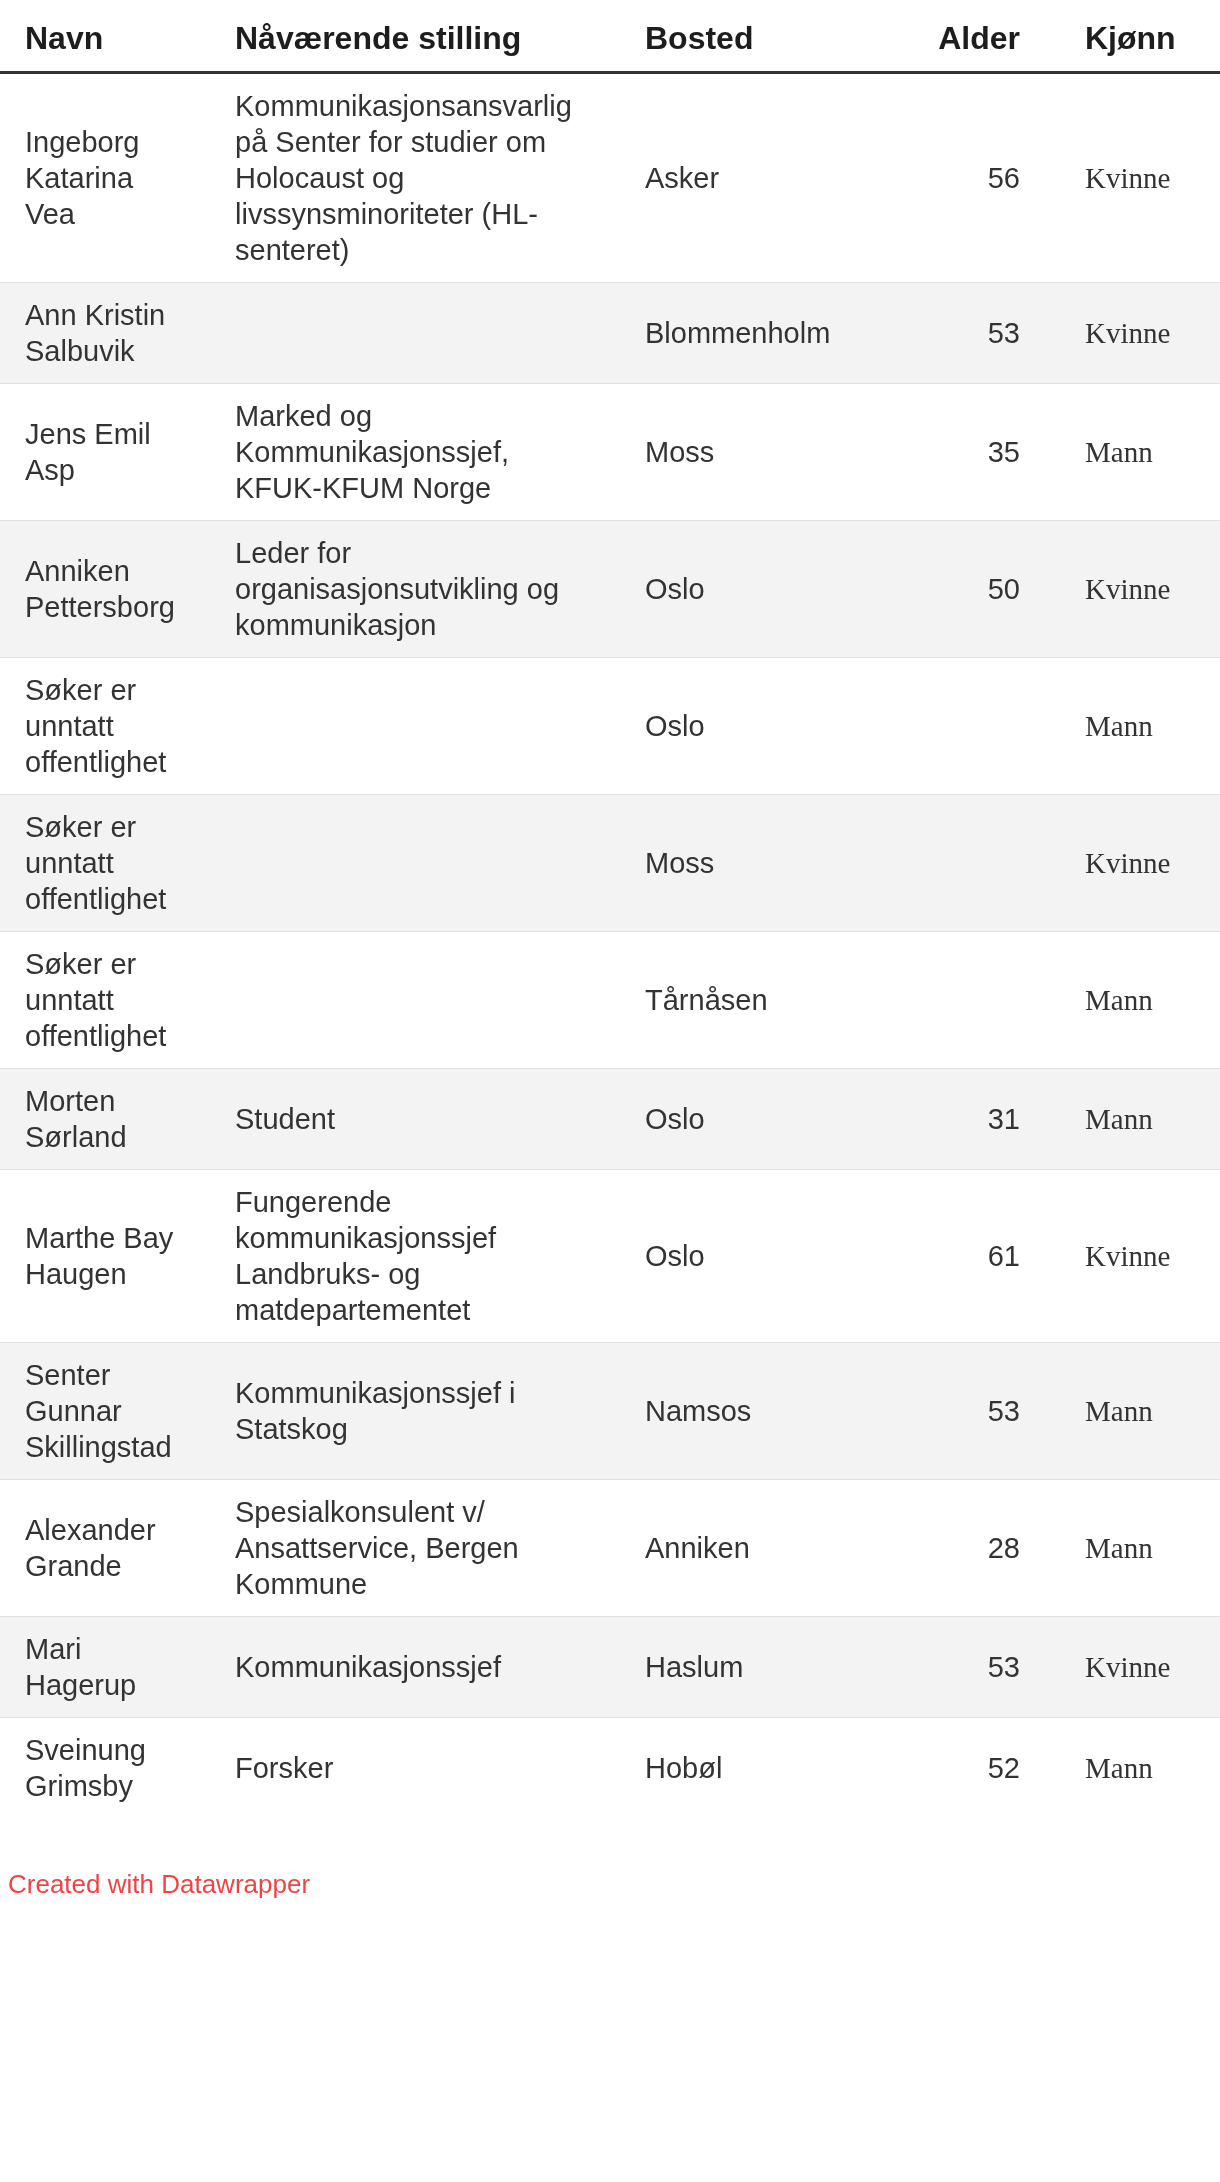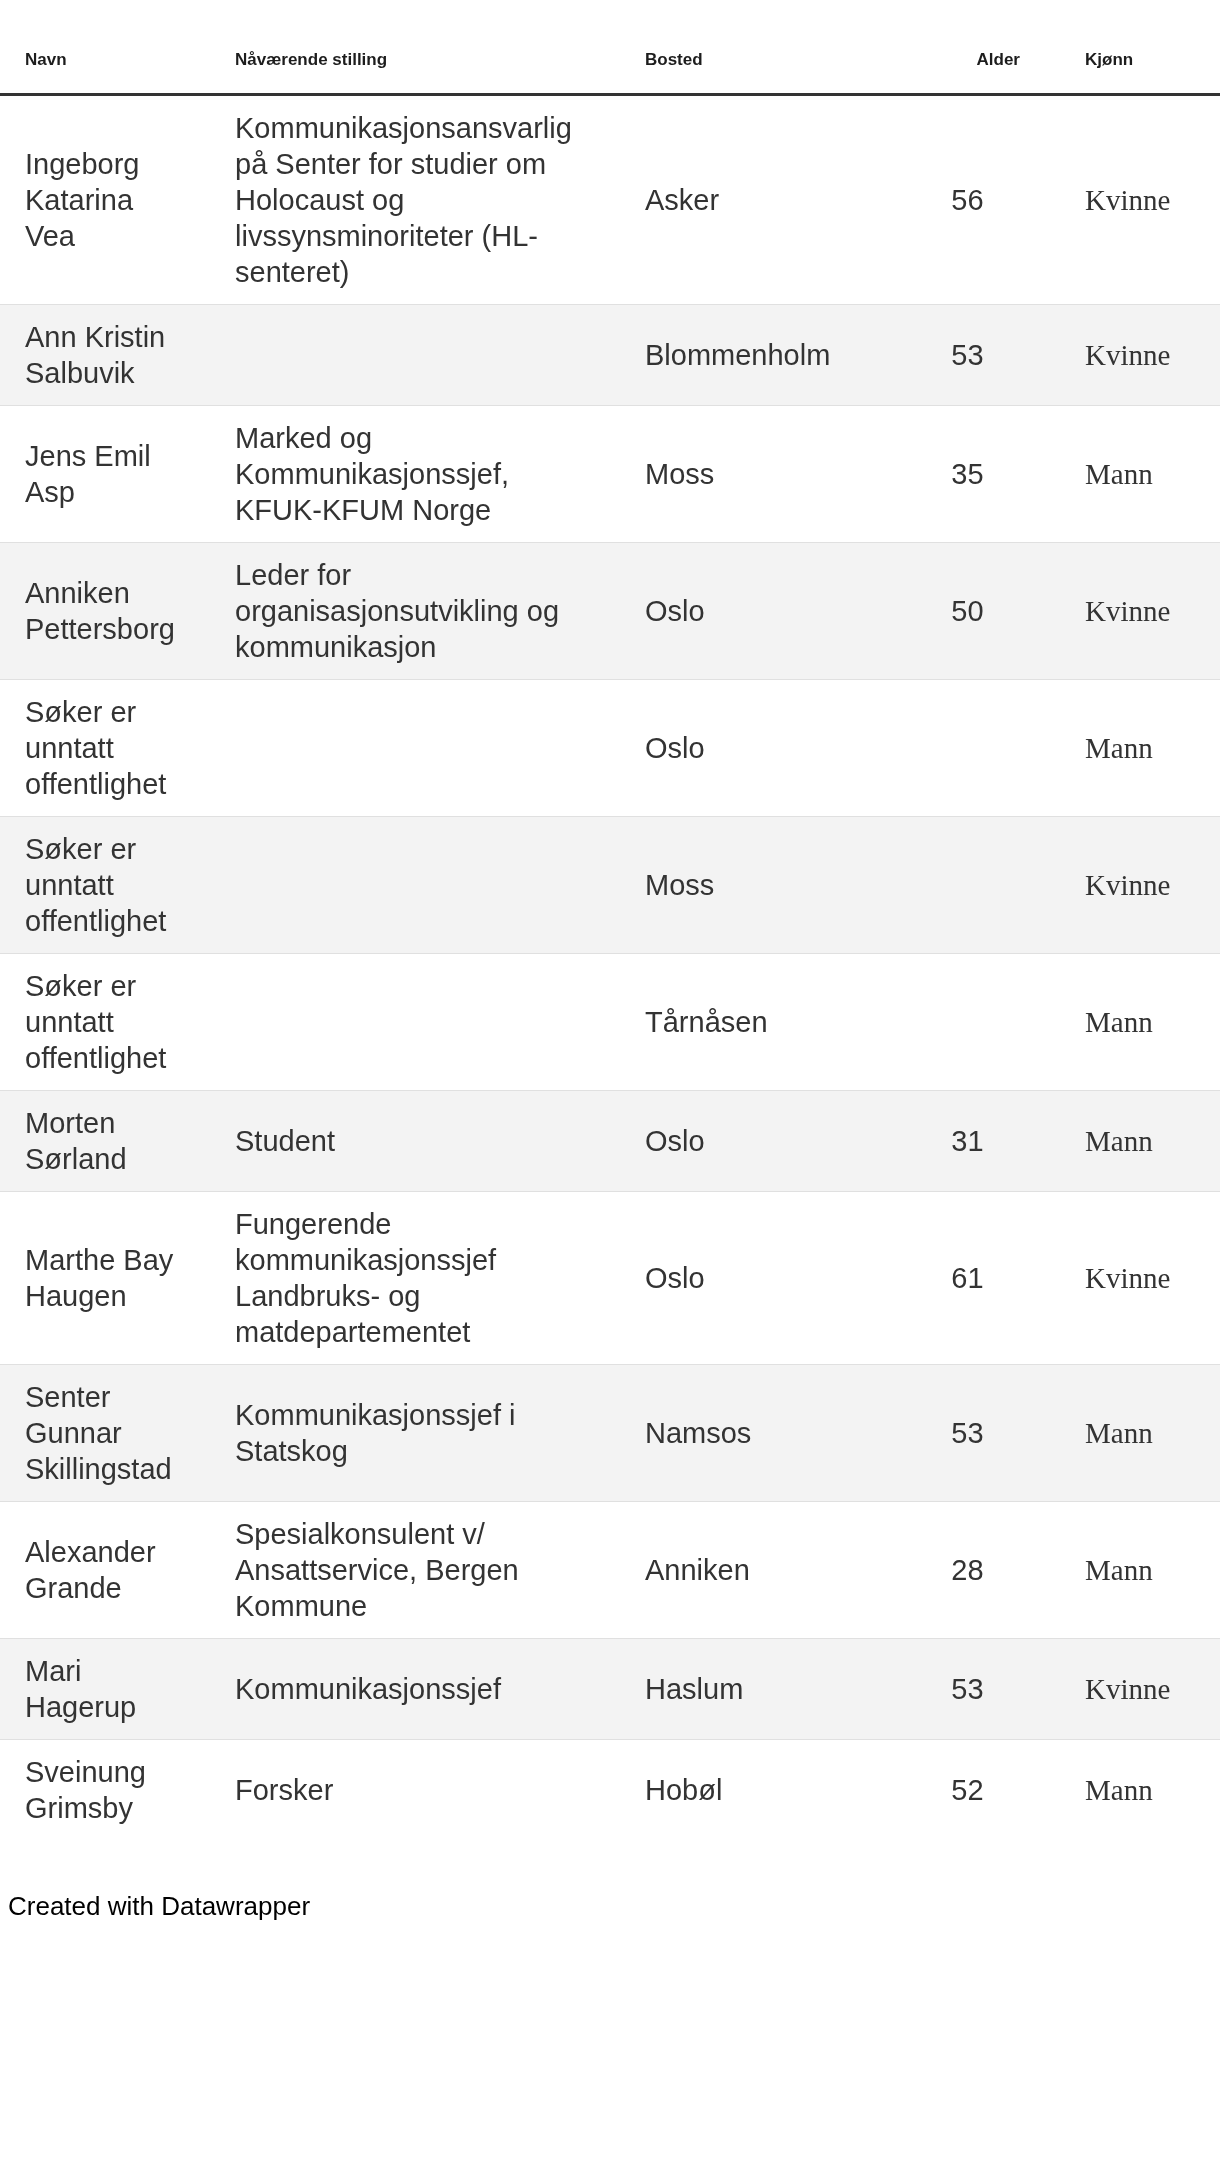--- a/index.html
+++ b/index.html
@@ -19,53 +19,53 @@
     border-collapse: collapse;
     table-layout: fixed;
   }
   .dw-table col.c1 { width: 210px; }
   .dw-table col.c2 { width: 410px; }
   .dw-table col.c3 { width: 295px; }
   .dw-table col.c4 { width: 105px; }
   .dw-table col.c5 { width: 200px; }
 
   .dw-table th {
-    font-size: 17px;
+    font-size: 32px;
     font-weight: bold;
     color: #1d1d1d;
     text-align: left;
     vertical-align: bottom;
     line-height: 36px;
-    padding: 42px 20px 15px 25px;
+    padding: 20px 20px 15px 25px;
     border-bottom: 3px solid #333333;
     white-space: nowrap;
   }
   .dw-table th.col-alder { text-align: right; padding-left: 0; padding-right: 0; }
   .dw-table th.col-kjonn { padding-left: 65px; padding-right: 25px; }
 
   .dw-table td {
     font-size: 29px;
     line-height: 36px;
     color: #333333;
     vertical-align: middle;
     padding: 14px 20px 14px 25px;
     overflow-wrap: normal;
   }
   .dw-table td.col-stilling { padding-right: 25px; }
-  .dw-table td.col-alder { text-align: center; padding-left: 0; padding-right: 0; margin-top: 13px; }
+  .dw-table td.col-alder { text-align: right; padding-left: 0; padding-right: 0; margin-top: 13px; }
   .dw-table td.col-kjonn { padding-left: 65px; padding-right: 25px; font-family: Liberation Serif, serif; }
 
   .dw-table tbody tr:nth-child(even) { background: #f3f3f3; }
   .dw-table tbody tr + tr td { border-top: 1px solid #e0e0e0; }
 
   .footer-credit {
     margin: 48px 0 0 8px;
     font-size: 26px;
     line-height: 36px;
-    color: #000000;
+    color: #ef4444;
     text-decoration: none;
     display: inline-block;
   }
 </style>
 </head>
 <body>
 
 
 
 <table class="dw-table">

